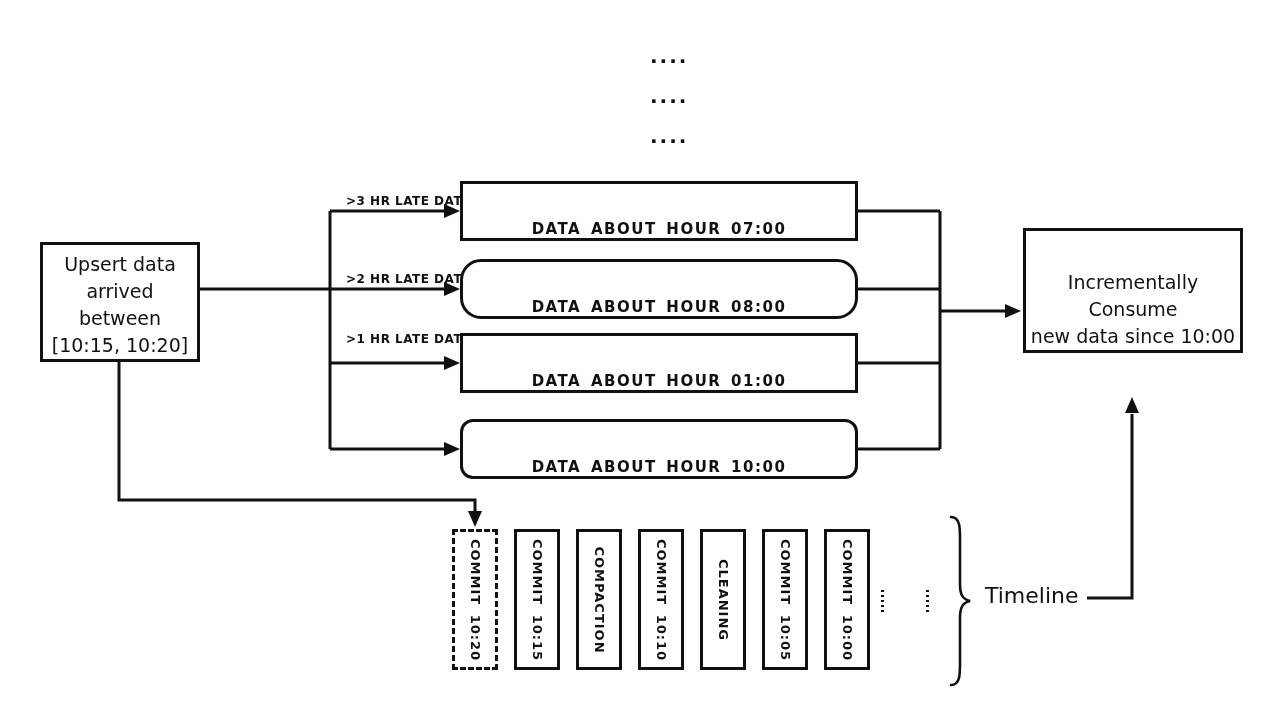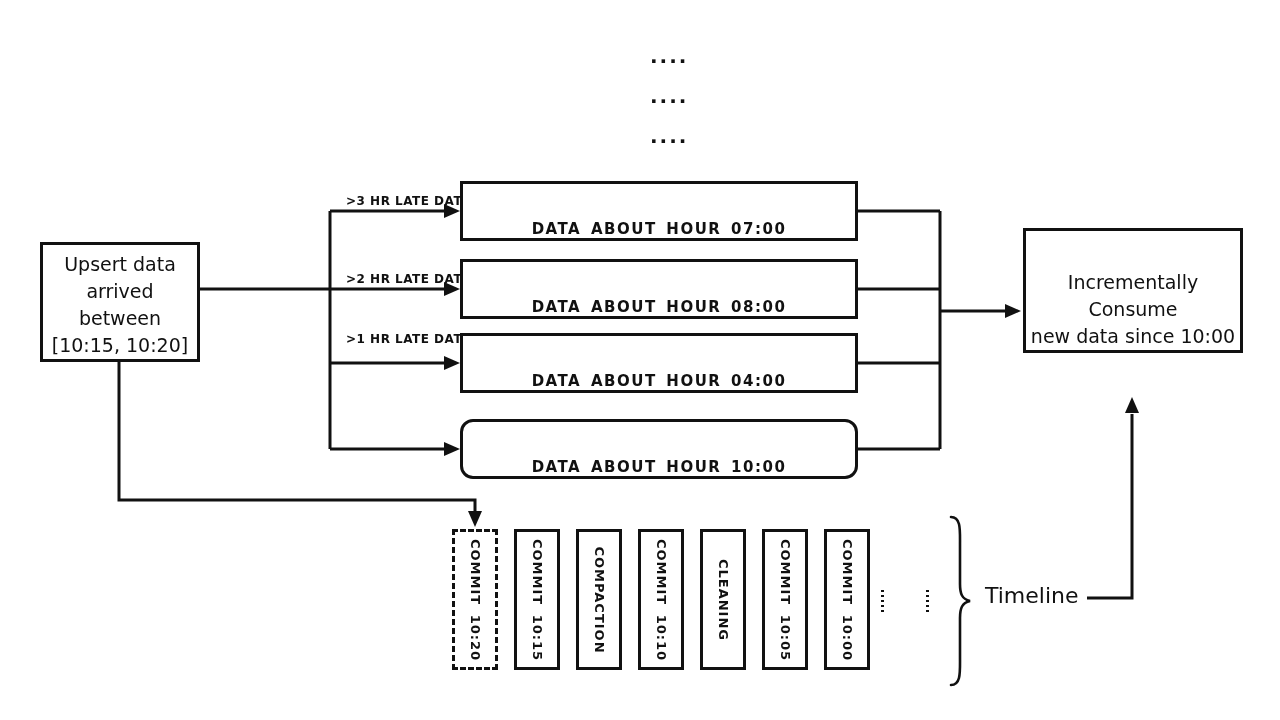--- a/index.html
+++ b/index.html
@@ -7,21 +7,21 @@
     position:relative;width:1280px;height:720px;background:#ffffff;
     font-family:"DejaVu Sans",sans-serif;color:#111;overflow:hidden;
   }
   .box{
     position:absolute;border:3px solid #111;background:#fff;box-sizing:border-box;
     display:flex;align-items:flex-end;justify-content:center;text-align:center;
   }
   .source-box{left:40px;top:230px;width:160px;height:120px;font-size:19px;line-height:27px;margin-top:12px;}
   .consumer-box{left:1023px;top:228px;width:220px;height:125px;font-size:19px;line-height:27px;}
   .hour-box{left:460px;width:398px;height:60px;font-weight:bold;font-size:15px;letter-spacing:1.5px;word-spacing:3px;}
-  .hour-0{top:181px;} .hour-1{top:259px;} .hour-2{top:333px;} .hour-3{top:419px;border-radius:13px;}
+  .hour-0{top:181px;} .hour-1{top:259px;border-radius:21px;} .hour-2{top:333px;} .hour-3{top:419px;border-radius:13px;}
   .late-label{position:absolute;left:346px;font-weight:bold;font-size:12px;letter-spacing:0.5px;white-space:nowrap;}
   .late-0{top:194px;} .late-1{top:272px;} .late-2{top:332px;}
   .tl-box{position:absolute;top:529px;width:46px;height:141px;border:3px solid #111;box-sizing:border-box;background:#fff;}
   .tl-box.dashed{border-style:dashed;}
   .tl-0{left:452px;} .tl-1{left:514px;} .tl-2{left:576px;} .tl-3{left:638px;}
   .tl-4{left:700px;} .tl-5{left:762px;} .tl-6{left:824px;}
   .tl-text{
     position:absolute;top:50%;left:50%;
     transform:translate(-50%,-50%) rotate(90deg);
     white-space:nowrap;font-weight:bold;font-size:13px;letter-spacing:1px;word-spacing:4px;
@@ -91,21 +91,21 @@
   <div class="late-label late-1">&gt;2 HR LATE DATA</div>
   <div class="late-label late-2">&gt;1 HR LATE DATA</div>
 
   <div class="box hour-box hour-0">
     <span>DATA ABOUT HOUR 07:00</span>
   </div>
   <div class="box hour-box hour-1">
     <span>DATA ABOUT HOUR 08:00</span>
   </div>
   <div class="box hour-box hour-2">
-    <span>DATA ABOUT HOUR 04:00</span>
+    <span>DATA ABOUT HOUR 01:00</span>
   </div>
   <div class="box hour-box hour-3">
     <span>DATA ABOUT HOUR 10:00</span>
   </div>
 
   <div class="box consumer-box">
     <div>
       <div>Incrementally Consume</div>
       <div>new data since 10:00</div>
     </div>

